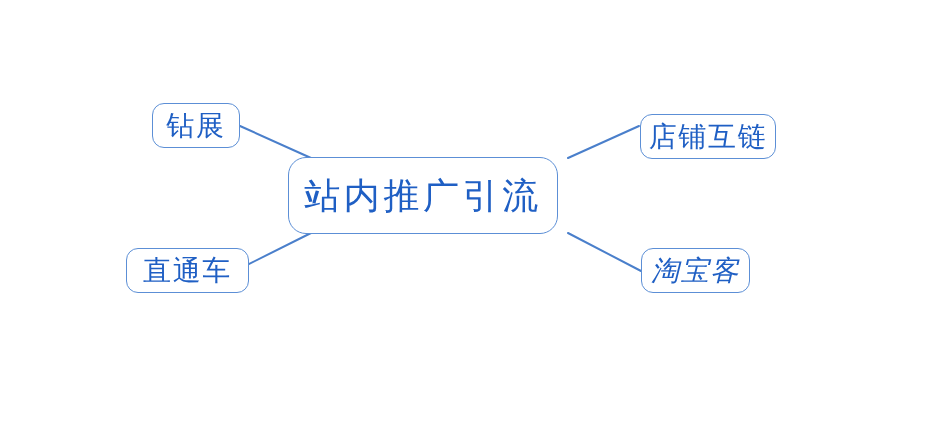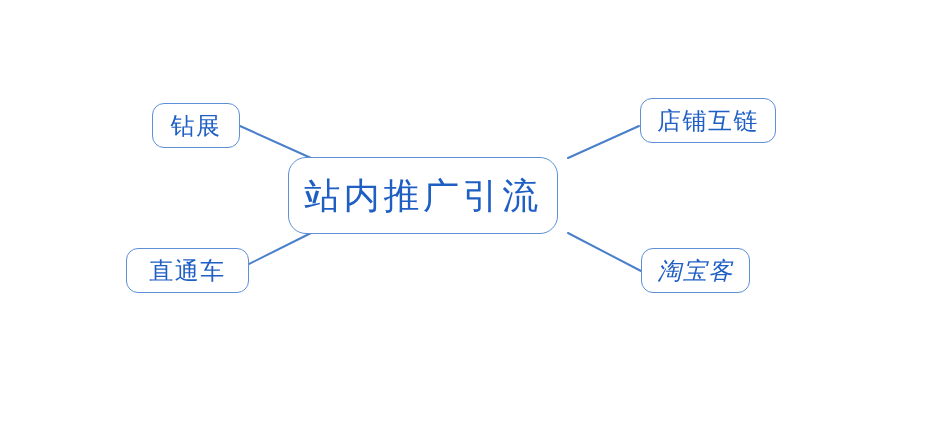--- a/index.html
+++ b/index.html
@@ -53,28 +53,28 @@
   }
 
   .node-root {
     border-width: 1.8px;
     border-radius: 18px;
     font-size: 36px;
     letter-spacing: 0.10em;
   }
 
   .node-branch {
-    font-size: 24px;
+    font-size: 28px;
     align-items: center;
   }
 
   
   #node-root        { left: 288px; top: 157px; width: 270px; height: 77px; }
   #node-zhanzhan    { left: 152px; top: 103px; width:  88px; height: 45px; }
-  #node-dianpu      { left: 640px; top: 98px; width: 136px; height: 45px; }
+  #node-dianpu      { left: 640px; top: 114px; width: 136px; height: 45px; }
   #node-zhitongche  { left: 126px; top: 248px; width: 123px; height: 45px; }
   #node-taobaoke    { left: 641px; top: 248px; width: 109px; height: 45px; font-style: italic; }
 </style>
 </head>
 <body>
 
 <div id="mindmap-canvas">
 
   <svg id="connector-layer" viewBox="0 0 931 423" width="931" height="423" xmlns="http://www.w3.org/2000/svg">
     <line x1="240" y1="126" x2="311" y2="158" stroke="#4A7FCB" stroke-width="2" stroke-linecap="round"></line>

